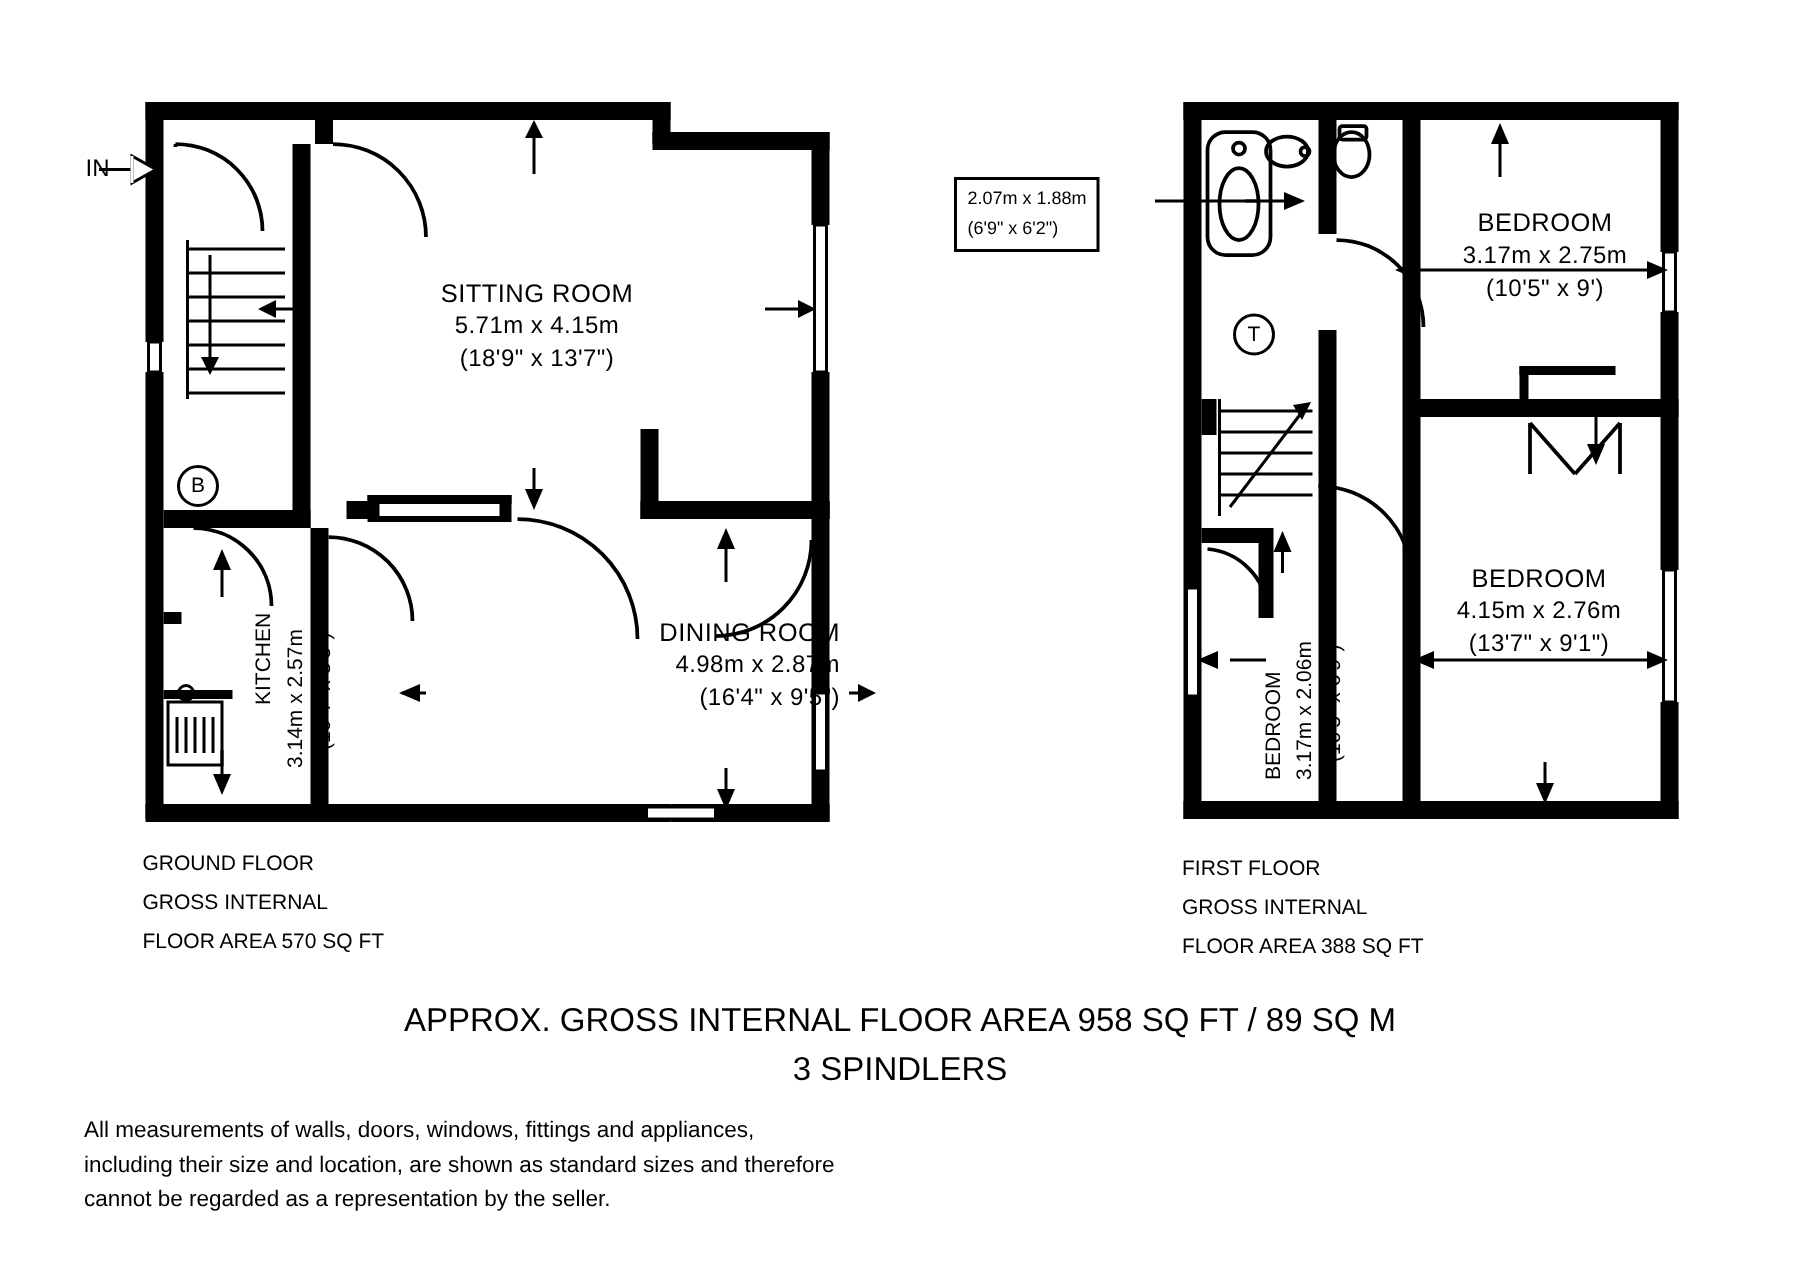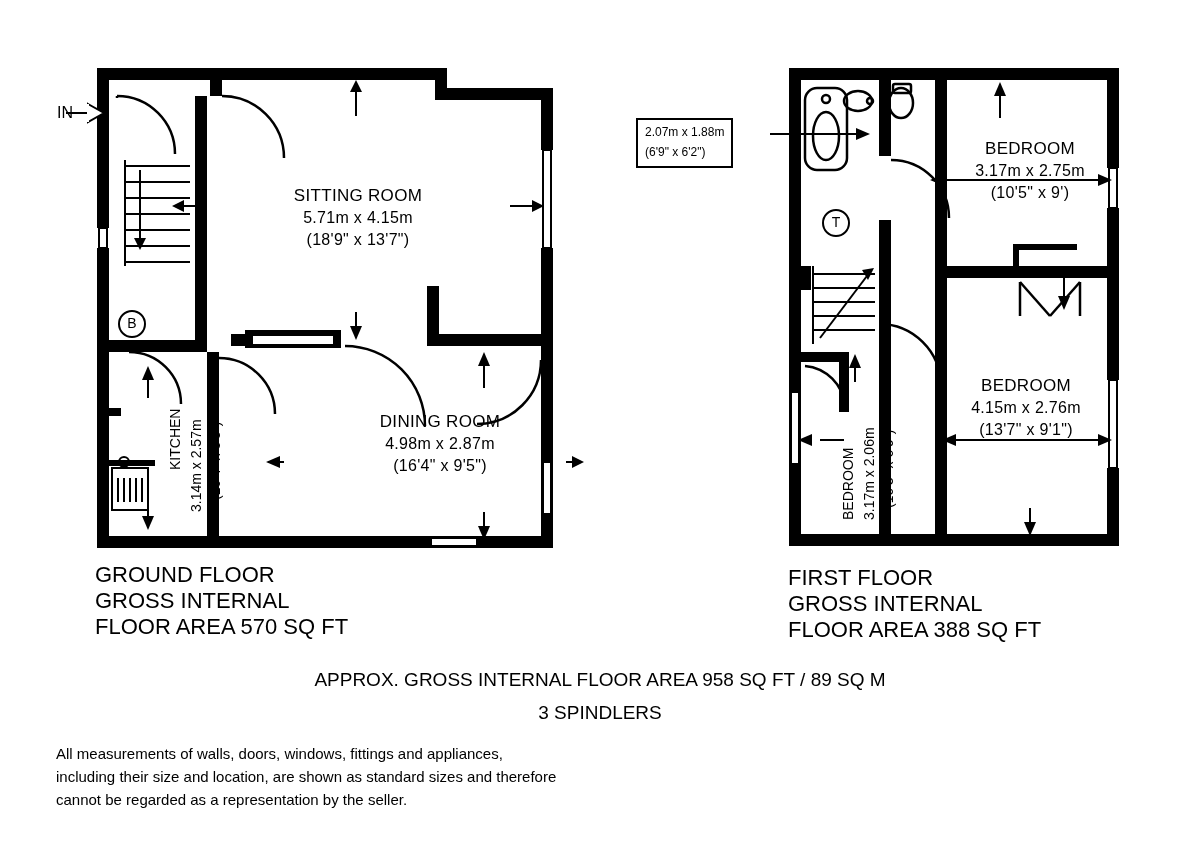--- a/index.html
+++ b/index.html
@@ -39,30 +39,30 @@
     position: absolute;
     font-size: 14px;
     line-height: 17px;
     white-space: nowrap;
     transform-origin: 0 0;
     transform: rotate(-90deg);
   }
 
   .floor-title {
     position: absolute;
-    font-size: 22px;
+    font-size: 14px;
     line-height: 26px;
     white-space: nowrap;
   }
 
   .approx {
     position: absolute;
     width: 1200px;
     text-align: center;
-    font-size: 19px;
+    font-size: 22px;
     line-height: 32px;
     white-space: nowrap;
   }
 
   .disclaimer {
     position: absolute;
     font-size: 15px;
     line-height: 23px;
   }
 
@@ -323,21 +323,21 @@
   <div class="circ" style="left:118px; top:310px;">B</div>
 
   <div class="circ" style="left:822px; top:209px;">T</div>
 
   <div class="room-label" style="left:238px; top:185px; width:240px;">
     <div class="nm">SITTING ROOM</div>
     <div class="dm">5.71m x 4.15m</div>
     <div class="dm">(18'9" x 13'7")</div>
   </div>
 
-  <div class="room-label" style="left:320px; top:411px; width:240px;">
+  <div class="room-label" style="left:320px; top:411px; width:240px;text-align:right;">
     <div class="nm">DINING ROOM</div>
     <div class="dm">4.98m x 2.87m</div>
     <div class="dm">(16'4" x 9'5")</div>
   </div>
 
   <div class="vert-label" style="left:167px; top:470px;">KITCHEN</div>
   <div class="vert-label" style="left:188px; top:512px;">3.14m x 2.57m</div>
   <div class="vert-label" style="left:207px; top:500px;">(10'4" x 8'5")</div>
 
   <div class="room-label" style="left:910px; top:138px; width:240px;">

